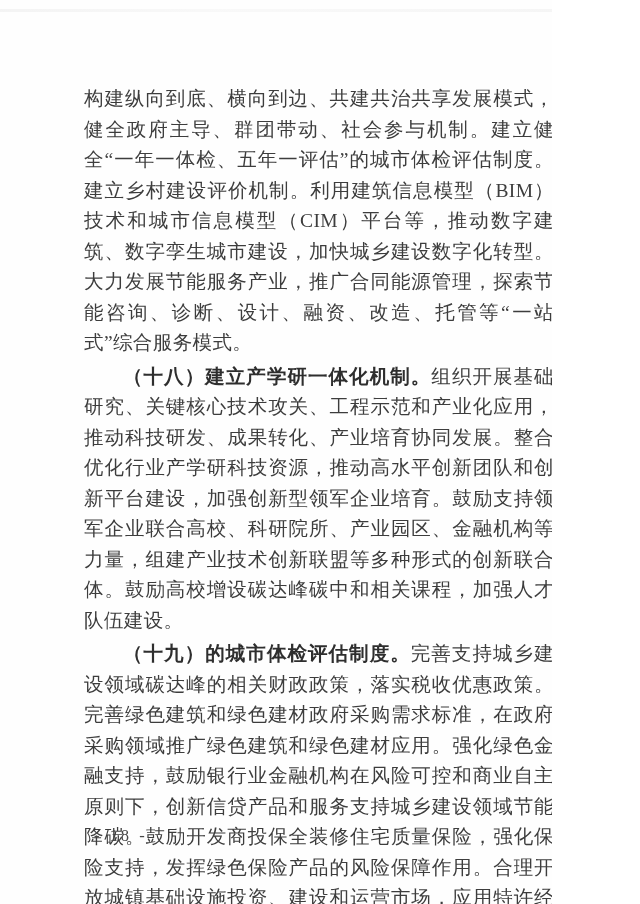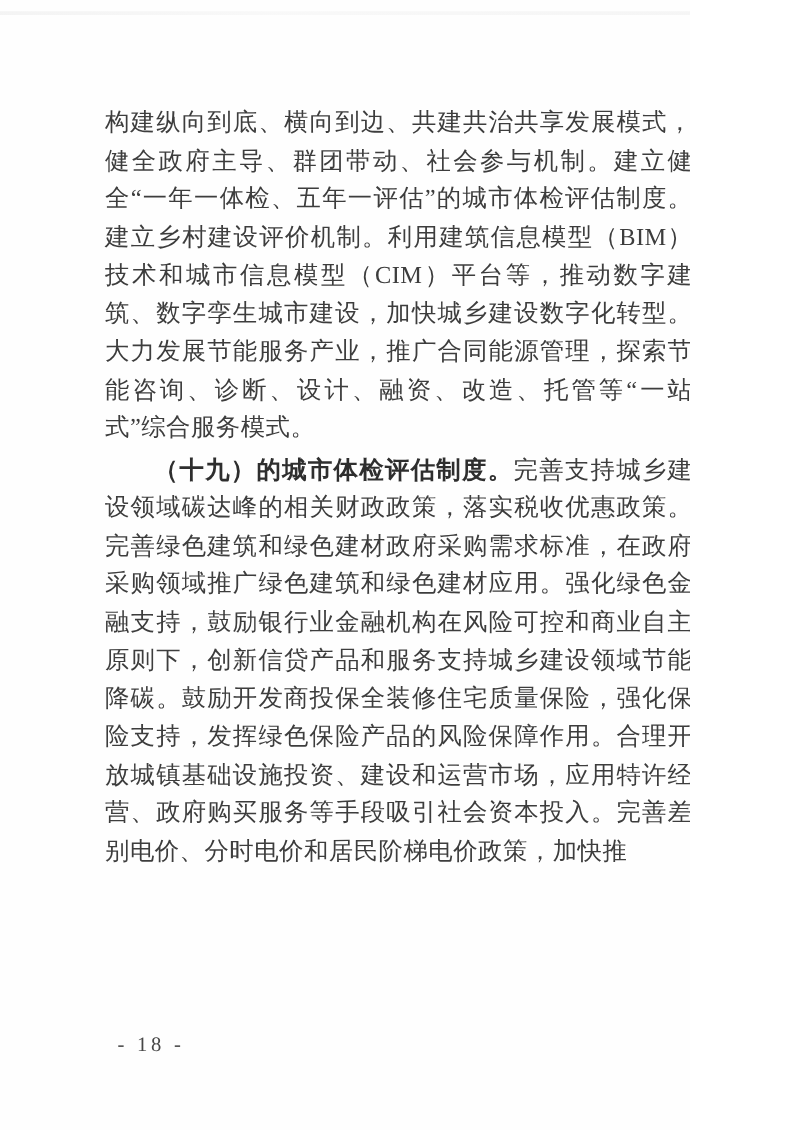--- a/index.html
+++ b/index.html
@@ -64,20 +64,21 @@
 <body>
 
 <div class="page">
 
   <div class="scan-edge"></div>
 
   <div class="text-block">
 
     <p class="para"><span class="run-normal">构建纵向到底、横向到边、共建共治共享发展模式，健全政府主导、群团带动、社会参与机制。建立健全“一年一体检、五年一评估”的城市体检评估制度。建立乡村建设评价机制。利用建筑信息模型（BIM）技术和城市信息模型（CIM）平台等，推动数字建筑、数字孪生城市建设，加快城乡建设数字化转型。大力发展节能服务产业，推广合同能源管理，探索节能咨询、诊断、设计、融资、改造、托管等“一站式”综合服务模式。</span></p>
 
+    <p class="para indent"><span class="run-bold">（十八）建立产学研一体化机制。</span><span class="run-normal">组织开展基础研究、关键核心技术攻关、工程示范和产业化应用，推动科技研发、成果转化、产业培育协同发展。整合优化行业产学研科技资源，推动高水平创新团队和创新平台建设，加强创新型领军企业培育。鼓励支持领军企业联合高校、科研院所、产业园区、金融机构等力量，组建产业技术创新联盟等多种形式的创新联合体。鼓励高校增设碳达峰碳中和相关课程，加强人才队伍建设。</span></p>
 
     <p class="para indent"><span class="run-bold">（十九）的城市体检评估制度。</span><span class="run-normal">完善支持城乡建设领域碳达峰的相关财政政策，落实税收优惠政策。完善绿色建筑和绿色建材政府采购需求标准，在政府采购领域推广绿色建筑和绿色建材应用。强化绿色金融支持，鼓励银行业金融机构在风险可控和商业自主原则下，创新信贷产品和服务支持城乡建设领域节能降碳。鼓励开发商投保全装修住宅质量保险，强化保险支持，发挥绿色保险产品的风险保障作用。合理开放城镇基础设施投资、建设和运营市场，应用特许经营、政府购买服务等手段吸引社会资本投入。完善差别电价、分时电价和居民阶梯电价政策，加快推</span></p>
 
   </div>
 
   <div class="page-number">- 18 -</div>
 
 </div>
 
 </body></html>

